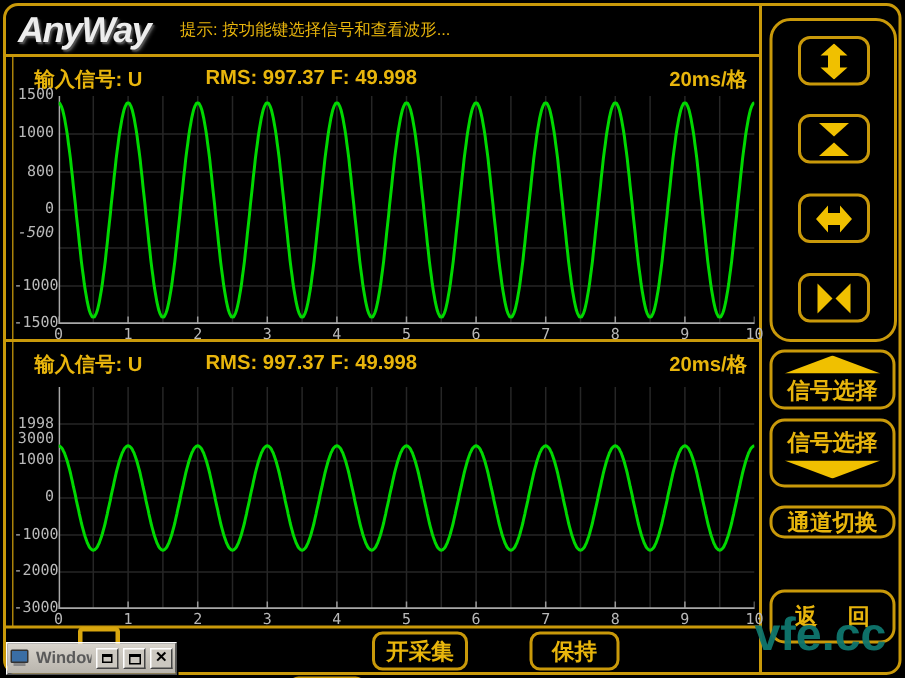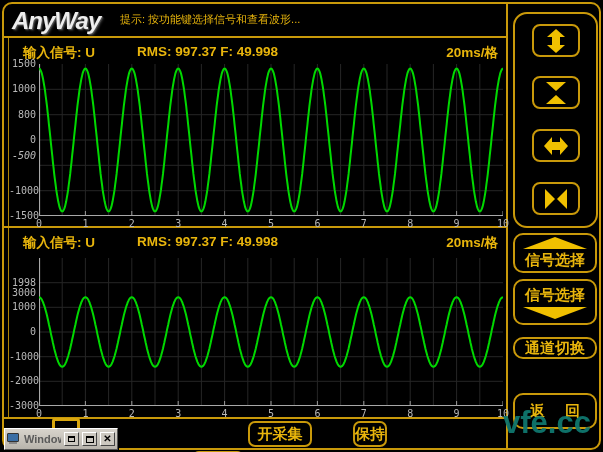--- a/index.html
+++ b/index.html
@@ -47,21 +47,21 @@
   #btn-sigsel-up{top:233px;height:40px;gap:2px;}
   #btn-sigsel-down{top:279px;height:46px;gap:2px;}
   #btn-chan{top:337px;height:22px;}
   #btn-return{top:393px;height:36px;flex-direction:row;justify-content:space-between;padding:0 15px;}
   
   .bot-btn{position:absolute;top:421px;height:26px;border:2px solid var(--border);border-radius:7px;
            background:#000;color:var(--accent);font-size:15px;font-weight:bold;
            display:flex;align-items:center;justify-content:center;cursor:pointer;}
   #btn-screenshot{left:192px;width:52px;background:#3f3f3f;color:#f2ead8;margin-top:30px;}
   #btn-acquire{left:248px;width:64px;}
-  #btn-hold{left:353px;width:34px;}
+  #btn-hold{left:353px;width:60px;}
   
   .yellow-fragment{position:absolute;left:52px;top:418px;width:28px;height:15px;
                    border:3px solid #d8a60e;border-radius:3px;background:#000;z-index:1;}
   .taskbar{position:absolute;left:4px;top:428px;width:114px;height:22px;z-index:2;
            background:linear-gradient(#d8d4cc,#b8b4ac);border:1px solid #fff;
            border-right-color:#555;border-bottom-color:#555;box-shadow:1px 1px 0 #000;
            display:flex;align-items:center;padding:0 2px;gap:3px;}
   .pc-icon{width:14px;height:12px;flex:0 0 auto;position:relative;}
   .pc-icon .scr{position:absolute;left:0;top:0;width:12px;height:9px;border:1.5px solid #333;
                 background:#3a6ea5;border-radius:1px;}

